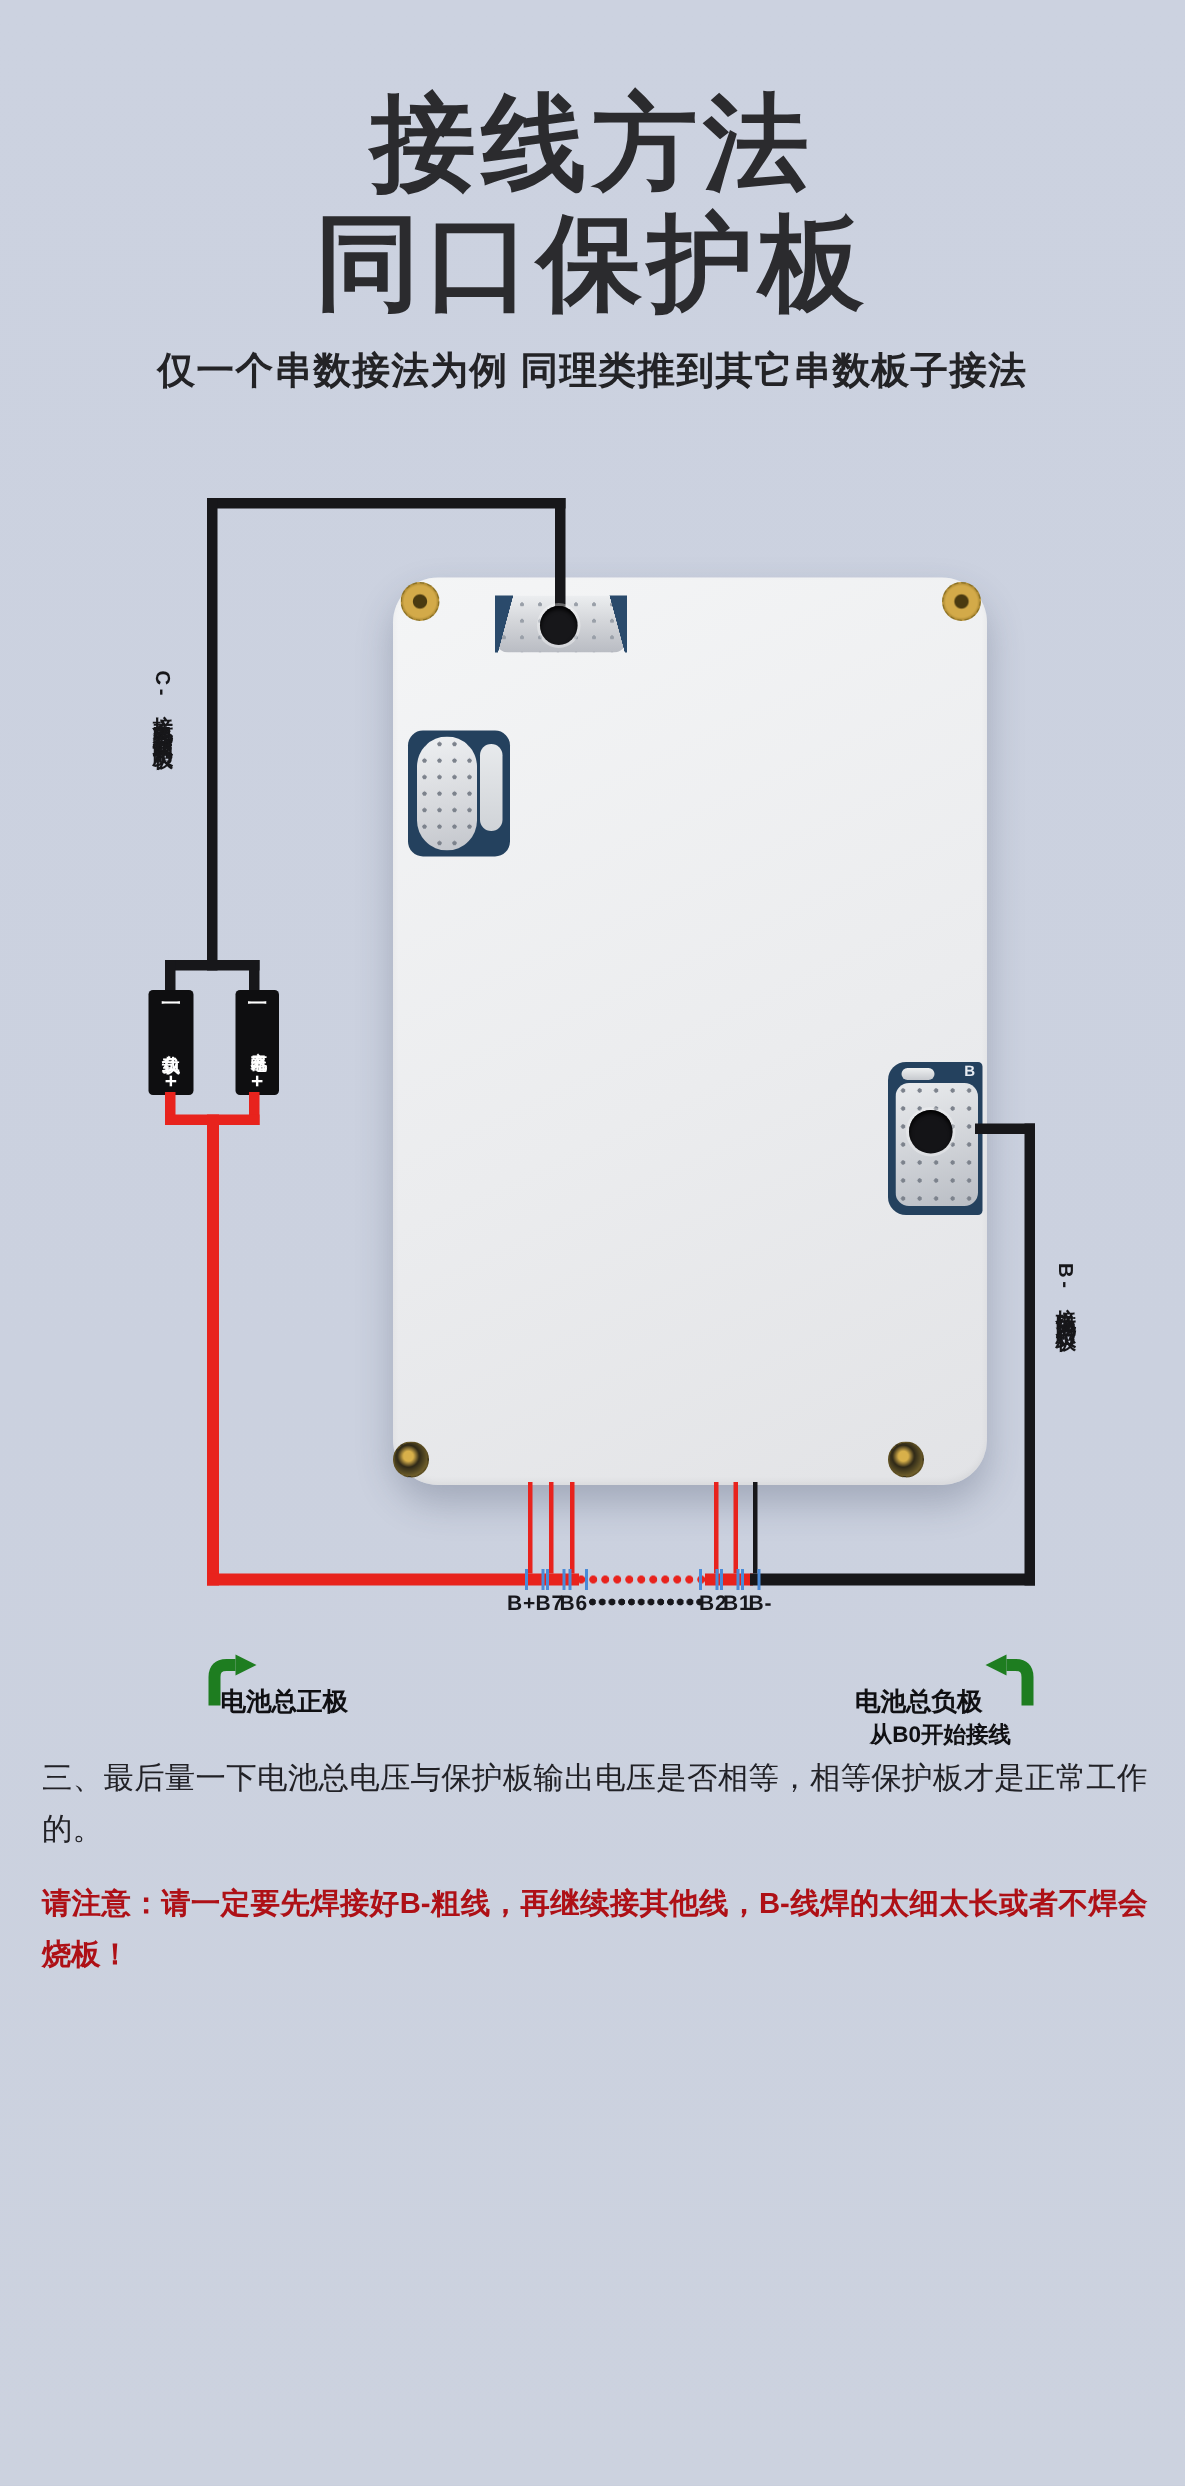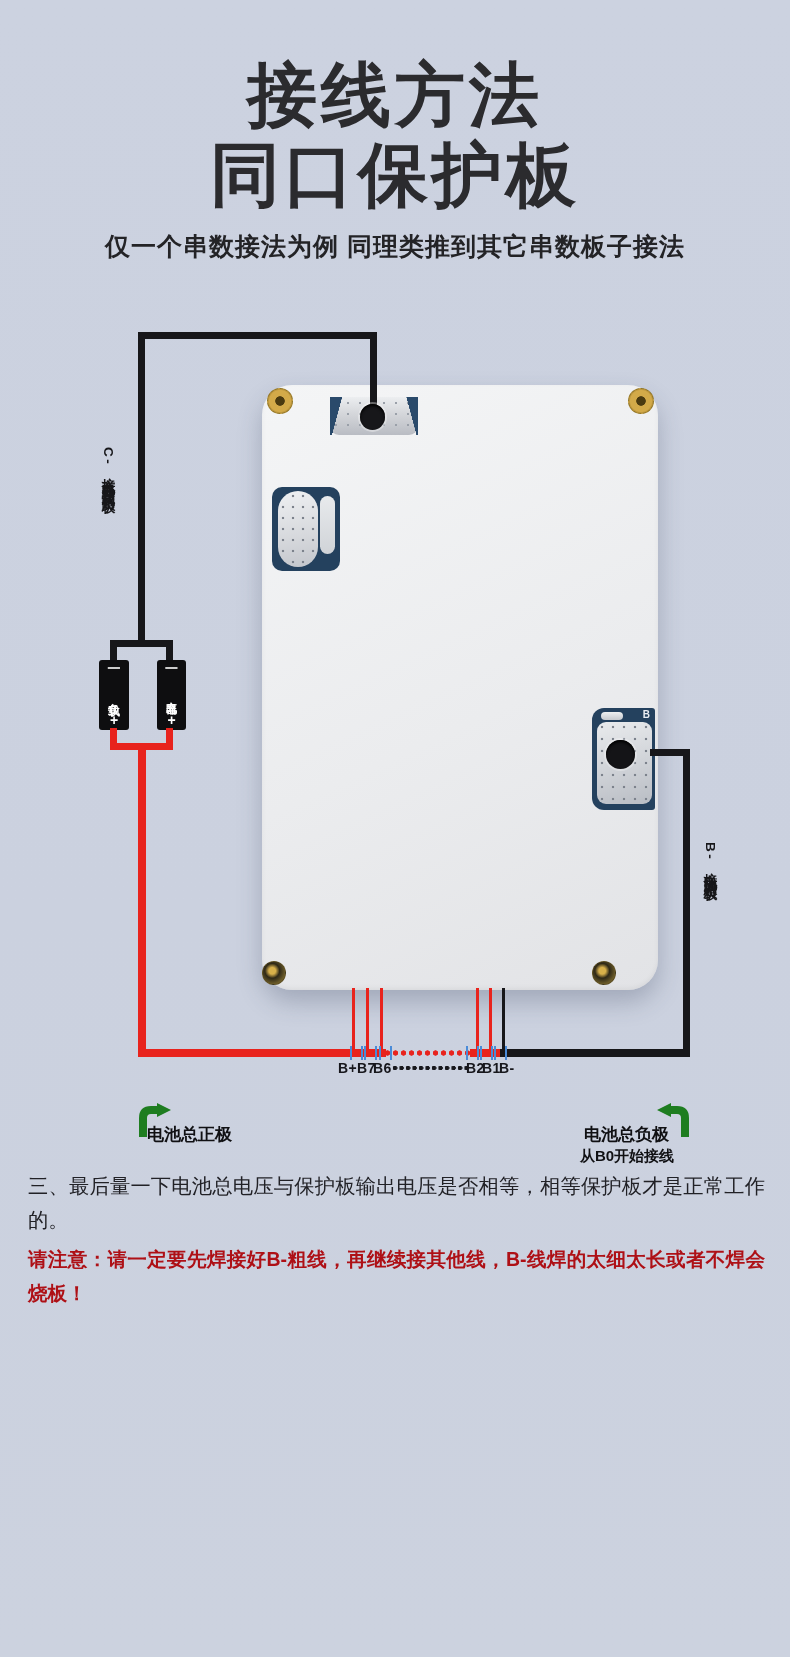--- a/index.html
+++ b/index.html
@@ -71,21 +71,21 @@
   .termbox .vlabel{writing-mode:vertical-rl;text-orientation:upright;font-size:12px;letter-spacing:1px;line-height:14px;}
   
   .side-label{writing-mode:vertical-rl;font-size:13.5px;font-weight:700;color:#17171a;letter-spacing:2.5px;}
   .rail-label{top:1060px;font-size:14px;font-weight:700;color:#17171c;letter-spacing:0.5px;}
   .arrow-label{font-size:17px;font-weight:700;color:#101013;}
   .arrow-sublabel{font-size:15px;font-weight:700;color:#101013;}
   
   .instructions{left:28px;top:1170px;width:737px;font-size:20.3px;line-height:33.5px;
     color:#212126;text-align:justify;}
   .instructions p{margin:0 0 14px 0;}
-  .instructions p.last{margin-bottom:6px;}
+  .instructions p.last{margin-bottom:16px;}
   .note{color:#ae1016;font-weight:700;font-size:19.5px;}
   .note div{margin:0;}
 </style>
 </head>
 <body>
 
 <div class="canvas">
 
   <div class="abs title">
     <div>接线方法</div>
@@ -172,21 +172,21 @@
   <svg class="abs" style="left:138px;top:1102px;" width="34" height="36" viewBox="0 0 34 36">
     <path d="M5 35 V16 Q5 8 13 8 H19" fill="none" stroke="#1e7d20" stroke-width="8"></path>
     <polygon points="19,1 33,8 19,15" fill="#1e7d20"></polygon>
   </svg>
   <span class="abs arrow-label" style="left:147px;top:1123px;">电池总正极</span>
 
   <svg class="abs" style="left:656px;top:1102px;" width="34" height="36" viewBox="0 0 34 36">
     <path d="M29 35 V16 Q29 8 21 8 H15" fill="none" stroke="#1e7d20" stroke-width="8"></path>
     <polygon points="15,1 1,8 15,15" fill="#1e7d20"></polygon>
   </svg>
-  <span class="abs arrow-label" style="left:584px;top:1123px;">电池总负极</span>
+  <span class="abs arrow-label" style="left:570px;top:1123px;">电池总负极</span>
   <span class="abs arrow-sublabel" style="left:566px;top:1147px;width:122px;text-align:center;">从B0开始接线</span>
 
   <div class="abs instructions">
     <p class="last">三、最后量一下电池总电压与保护板输出电压是否相等，相等保护板才是正常工作的。</p>
     <div class="note">
       <div>请注意：请一定要先焊接好B-粗线，再继续接其他线，B-线焊的太细太长或者不焊会烧板！</div>
 
     </div>
   </div>
 

